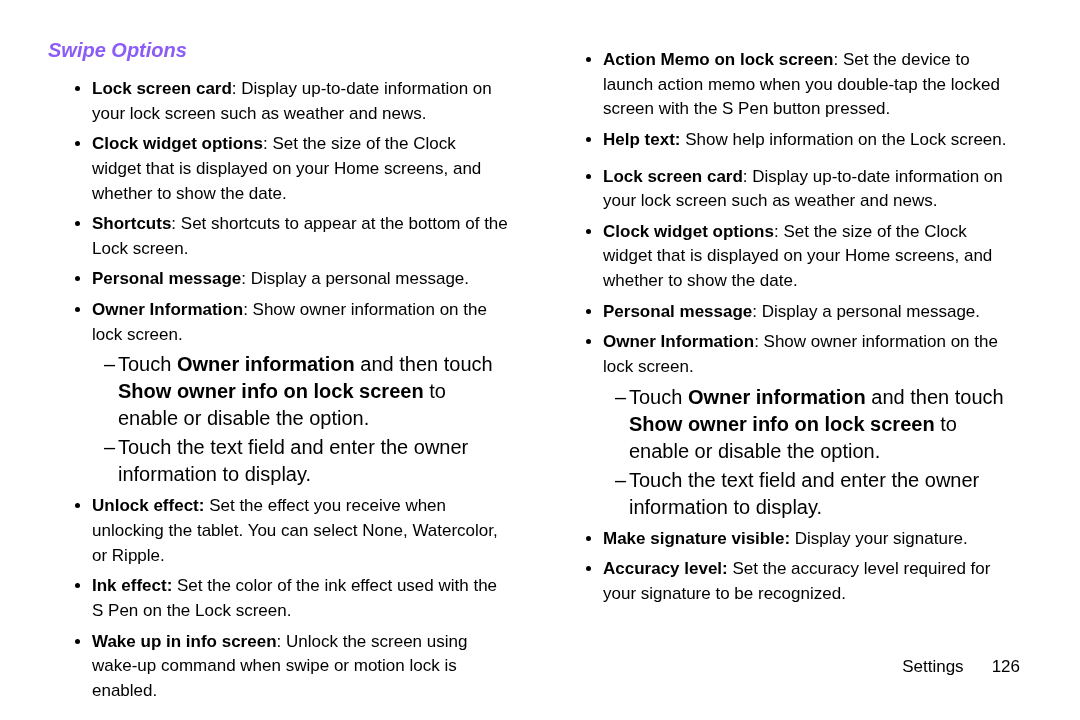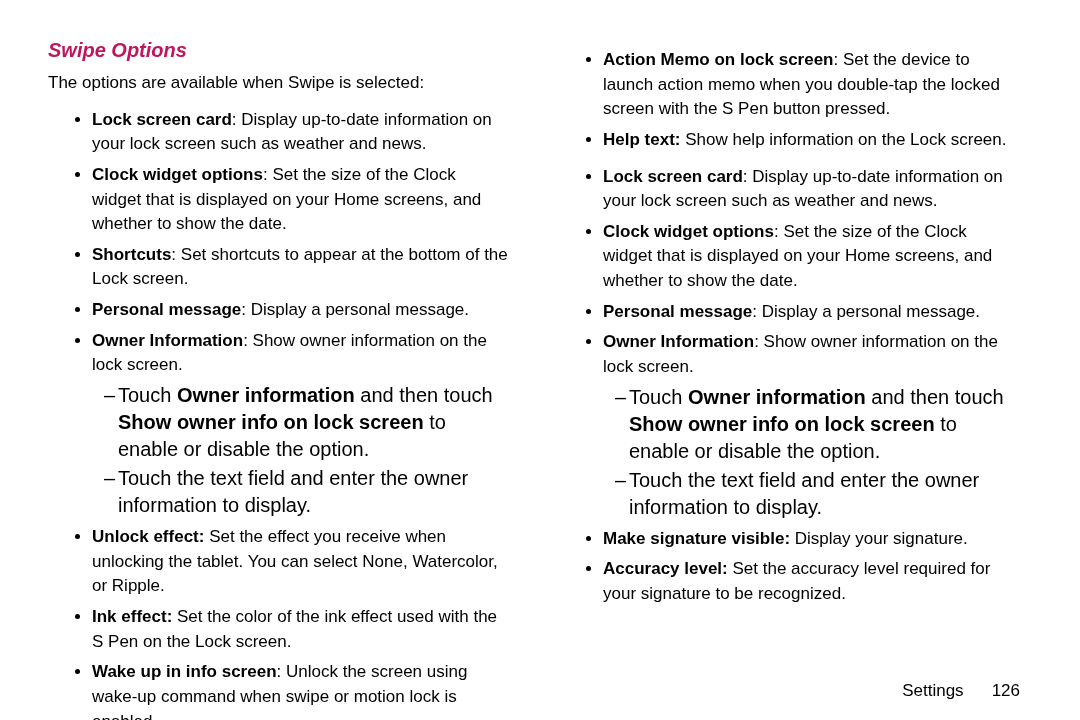--- a/index.html
+++ b/index.html
@@ -25,21 +25,21 @@
     gap: 38px;
     height: 620px;
   }
   .col {
     flex: 1 1 0;
   }
   .section-heading {
     font-family: Arial, Helvetica, sans-serif;
     font-weight: 700;
     font-style: italic;
-    color: #be185d;
+    color: #8b5cf6;
     font-size: 20px;
     margin: 0 0 6px 0;
   }
   .intro {
     margin: 0 0 4px 0;
   }
   ul.bullets {
     list-style: disc;
     padding-left: 32px;
     margin: 12px;
@@ -62,36 +62,35 @@
     line-height:1.35;
   }
   ul.sub > li::before {
     content: "–";
     position: absolute;
     left: -2px;
   }
   .bold { font-weight: 700; }
   .footer {
     position: absolute;
-    bottom: 16px;
+    bottom: 40px;
     right: 60px;
     display: flex;
     gap: 28px;
     font-size: 17px;
   }
 </style>
 </head>
 <body>
 
 <div class="page">
   <div class="columns">
 
     <div class="col">
       <div class="section-heading">Swipe Options</div>
-      <p class="intro">The options are available when Swipe is selected:</p>
       <ul class="bullets">
         <li><span class="bold">Lock screen card</span><span>: Display up-to-date information on your lock screen such as weather and news.</span></li>
         <li><span class="bold">Clock widget options</span><span>: Set the size of the Clock widget that is displayed on your Home screens, and whether to show the date.</span></li>
         <li><span class="bold">Shortcuts</span><span>: Set shortcuts to appear at the bottom of the Lock screen.</span></li>
         <li><span class="bold">Personal message</span><span>: Display a personal message.</span></li>
         <li>
           <span class="bold">Owner Information</span><span>: Show owner information on the lock screen.</span>
           <ul class="sub">
             <li><span>Touch </span><span class="bold">Owner information</span><span> and then touch </span><span class="bold">Show owner info on lock screen</span><span> to enable or disable the option.</span></li>
             <li><span>Touch the text field and enter the owner information to display.</span></li>

